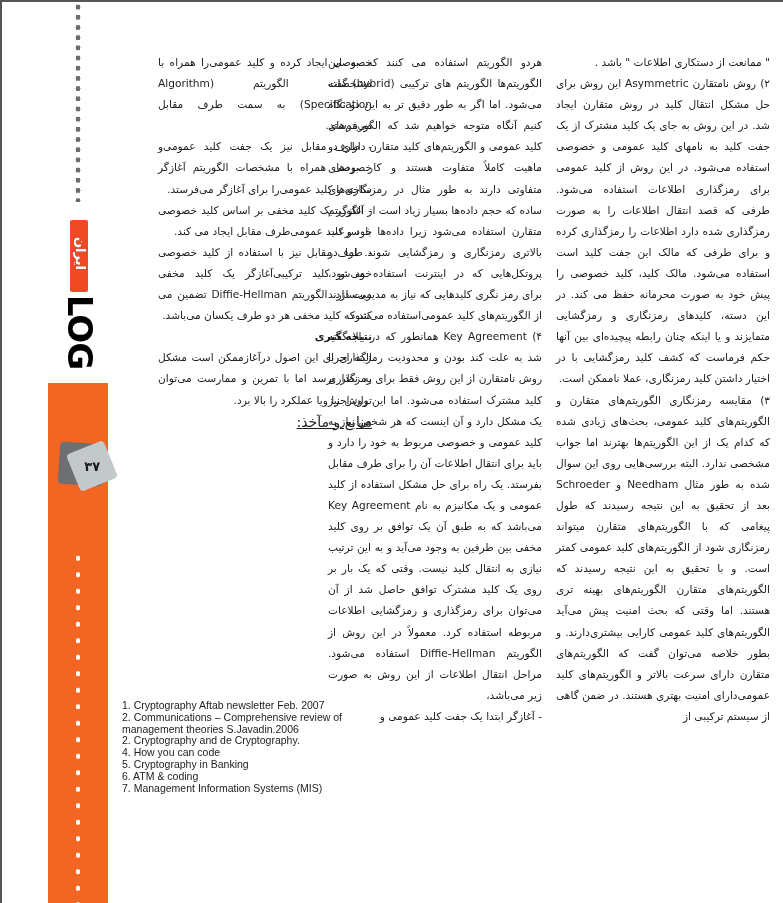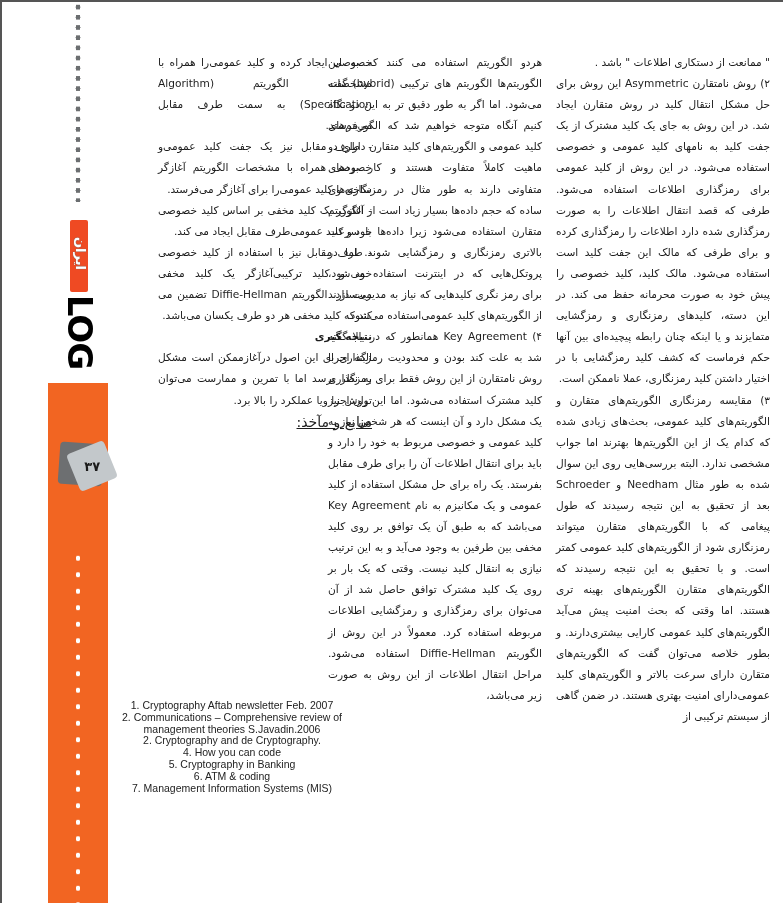--- a/index.html
+++ b/index.html
@@ -48,21 +48,21 @@
   .col {
     position:absolute; top:52px; direction:rtl; text-align:justify; text-align-last:right;
     font-family:"DejaVu Sans", sans-serif; font-size:10.6px; line-height:21.1px; color:#1c1c1c;
   }
   .col p { margin:0; }
   .col-right { left:556px; width:214px; }
   .col-mid { left:328px; width:214px; }
   .col-left { left:122px; width:214px;margin-left:36px; }
   .sources-title { font-size:14px; line-height:14px; margin-top:4px !important;text-decoration:underline; }
   .refs {
-    position:absolute; left:122px; top:715px; width:220px; direction:ltr; text-align:center;
+    position:absolute; left:122px; top:715px; width:220px; direction:ltr; text-align:left;
     font-family:"Liberation Sans", sans-serif; font-size:10.5px; line-height:11.8px; color:#222;
   }
   .refs div { margin:0; }
   .bold { font-weight:bold; }
 </style>
 </head>
 <body>
 
 <div class="frame-top"></div>
 <div class="frame-left"></div>
@@ -82,20 +82,21 @@
 
 <div class="col col-right">
   <p>" ممانعت از دستکاری اطلاعات " باشد .</p>
   <p>۲) روش نامتقارن Asymmetric این روش برای حل مشکل انتقال کلید در روش متقارن ایجاد شد. در این روش به جای یک کلید مشترک از یک جفت کلید به نامهای کلید عمومی و خصوصی استفاده می‌شود. در این روش از کلید عمومی برای رمزگذاری اطلاعات استفاده می‌شود. طرفی که قصد انتقال اطلاعات را به صورت رمزگذاری شده دارد اطلاعات را رمزگذاری کرده و برای طرفی که مالک این جفت کلید است استفاده می‌شود. مالک کلید، کلید خصوصی را پیش خود به صورت محرمانه حفظ می کند. در این دسته، کلیدهای رمزنگاری و رمزگشایی متمایزند و یا اینکه چنان رابطه پیچیده‌ای بین آنها حکم فرماست که کشف کلید رمزگشایی با در اختیار داشتن کلید رمزنگاری، عملا ناممکن است.</p>
   <p>۳) مقایسه رمزنگاری الگوریتم‌های متقارن و الگوریتم‌های کلید عمومی، بحث‌های زیادی شده که کدام یک از این الگوریتم‌ها بهترند اما جواب مشخصی ندارد. البته بررسی‌هایی روی این سوال شده به طور مثال Needham و Schroeder بعد از تحقیق به این نتیجه رسیدند که طول پیغامی که با الگوریتم‌های متقارن میتواند رمزنگاری شود از الگوریتم‌های کلید عمومی کمتر است. و با تحقیق به این نتیجه رسیدند که الگوریتم‌های متقارن الگوریتم‌های بهینه تری هستند. اما وقتی که بحث امنیت پیش می‌آید الگوریتم‌های کلید عمومی کارایی بیشتری‌دارند. و بطور خلاصه می‌توان گفت که الگوریتم‌های متقارن دارای سرعت بالاتر و الگوریتم‌های کلید عمومی‌دارای امنیت بهتری هستند. در ضمن گاهی از سیستم ترکیبی از</p>
 </div>
 
 <div class="col col-mid">
   <p>هردو الگوریتم استفاده می کنند که به این الگوریتم‌ها الگوریتم های ترکیبی (hybrid) گفته می‌شود. اما اگر به طور دقیق تر به این دو نگاه کنیم آنگاه متوجه خواهیم شد که الگوریتم‌های کلید عمومی و الگوریتم‌های کلید متقارن دارای دو ماهیت کاملاً متفاوت هستند و کار بردهای متفاوتی دارند به طور مثال در رمزنگاری‌های ساده که حجم داده‌ها بسیار زیاد است از الگوریتم متقارن استفاده می‌شود زیرا داده‌ها با سرعت بالاتری رمزنگاری و رمزگشایی شوند. اما در پروتکل‌هایی که در اینترنت استفاده می‌شود، برای رمز نگری کلیدهایی که نیاز به مدیریت دارند از الگوریتم‌های کلید عمومی‌استفاده می‌شود.</p>
   <p>۴) Key Agreement همانطور که در بالا گفته شد به علت کند بودن و محدودیت رمزگذاری با روش نامتقارن از این روش فقط برای رمزگذاری کلید مشترک استفاده می‌شود. اما این روش نیز یک مشکل دارد و آن اینست که هر شخص نیاز به کلید عمومی و خصوصی مربوط به خود را دارد و باید برای انتقال اطلاعات آن را برای طرف مقابل بفرستد. یک راه برای حل مشکل استفاده از کلید عمومی و یک مکانیزم به نام Key Agreement می‌باشد که به طبق آن یک توافق بر روی کلید مخفی بین طرفین به وجود می‌آید و به این ترتیب نیازی به انتقال کلید نیست. وقتی که یک بار بر روی یک کلید مشترک توافق حاصل شد از آن می‌توان برای رمزگذاری و رمزگشایی اطلاعات مربوطه استفاده کرد. معمولاً در این روش از الگوریتم Diffie-Hellman استفاده می‌شود. مراحل انتقال اطلاعات از این روش به صورت زیر می‌باشد،</p>
+  <p>- آغازگر ابتدا یک جفت کلید عمومی و</p>
 </div>
 
 <div class="col col-left">
   <p>خصوصی ایجاد کرده و کلید عمومی‌را همراه با مشخصات الگوریتم (Algorithm Specification) به سمت طرف مقابل می‌فرستد.</p>
   <p>- طرف مقابل نیز یک جفت کلید عمومی‌و خصوصی همراه با مشخصات الگوریتم آغازگر ساخته و کلید عمومی‌را برای آغازگر می‌فرستد.</p>
   <p>- آغازگر یک کلید مخفی بر اساس کلید خصوصی خود و کلید عمومی‌طرف مقابل ایجاد می کند.</p>
   <p>- طرف مقابل نیز با استفاده از کلید خصوصی خود و کلید ترکیبی‌آغازگر یک کلید مخفی می‌سازد. الگوریتم Diffie-Hellman تضمین می کند که کلید مخفی هر دو طرف یکسان می‌باشد.</p>
   <p class="bold">نتیجه گیری</p>
   <p>البته اجرای این اصول درآغازممکن است مشکل به نظر برسد اما با تمرین و ممارست می‌توان توان اجرا ویا عملکرد را بالا برد.</p>
   <p class="sources-title">منابع و مآخذ:</p>

